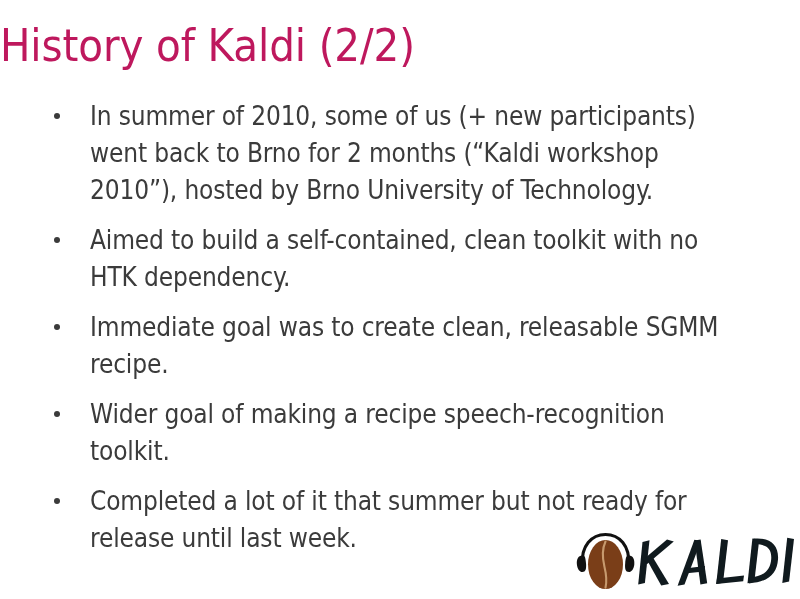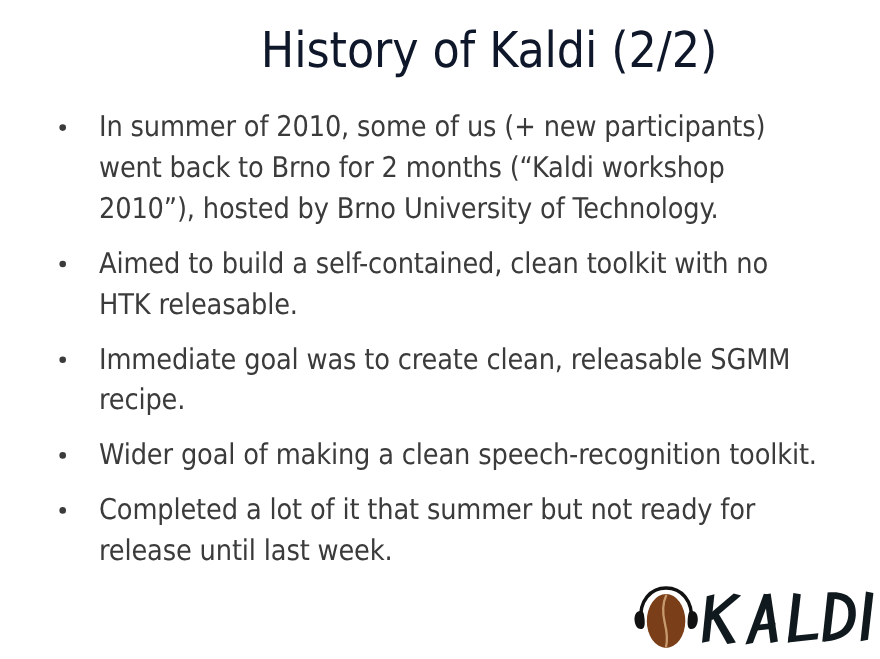--- a/index.html
+++ b/index.html
@@ -21,25 +21,25 @@
     height: 599px;
     background: #ffffff;
   }
 
   
   .slide-title {
     position: absolute;
     left: 0;
     top: 18px;
     width: 652px;
-    text-align: right;
+    text-align: left;
     font-size: 45px;
     line-height: 56px;
     font-weight: 400;
-    color: #0f172a;
+    color: #be185d;
     letter-spacing: -0.1px;
     font-stretch: condensed;
     white-space: nowrap;
   }
 
   
   .body-list {
     position: absolute;
     left: 44px;
     top: 98px;
@@ -102,31 +102,31 @@
 
   <ul class="body-list">
 
     <li class="bullet-item">
       <span class="bullet-marker"></span>
       <span class="bullet-text">In summer of 2010, some of us (+ new participants) went back to Brno for 2 months (“Kaldi workshop 2010”), hosted by Brno University of Technology.</span>
     </li>
 
     <li class="bullet-item">
       <span class="bullet-marker"></span>
-      <span class="bullet-text">Aimed to build a self-contained, clean toolkit with no HTK releasable.</span>
+      <span class="bullet-text">Aimed to build a self-contained, clean toolkit with no HTK dependency.</span>
     </li>
 
     <li class="bullet-item">
       <span class="bullet-marker"></span>
       <span class="bullet-text">Immediate goal was to create clean, releasable SGMM recipe.</span>
     </li>
 
     <li class="bullet-item">
       <span class="bullet-marker"></span>
-      <span class="bullet-text">Wider goal of making a clean speech-recognition toolkit.</span>
+      <span class="bullet-text">Wider goal of making a recipe speech-recognition toolkit.</span>
     </li>
 
     <li class="bullet-item">
       <span class="bullet-marker"></span>
       <span class="bullet-text">Completed a lot of it that summer but not ready for release until last week.</span>
     </li>
 
   </ul>
 
   <div class="kaldi-logo">

